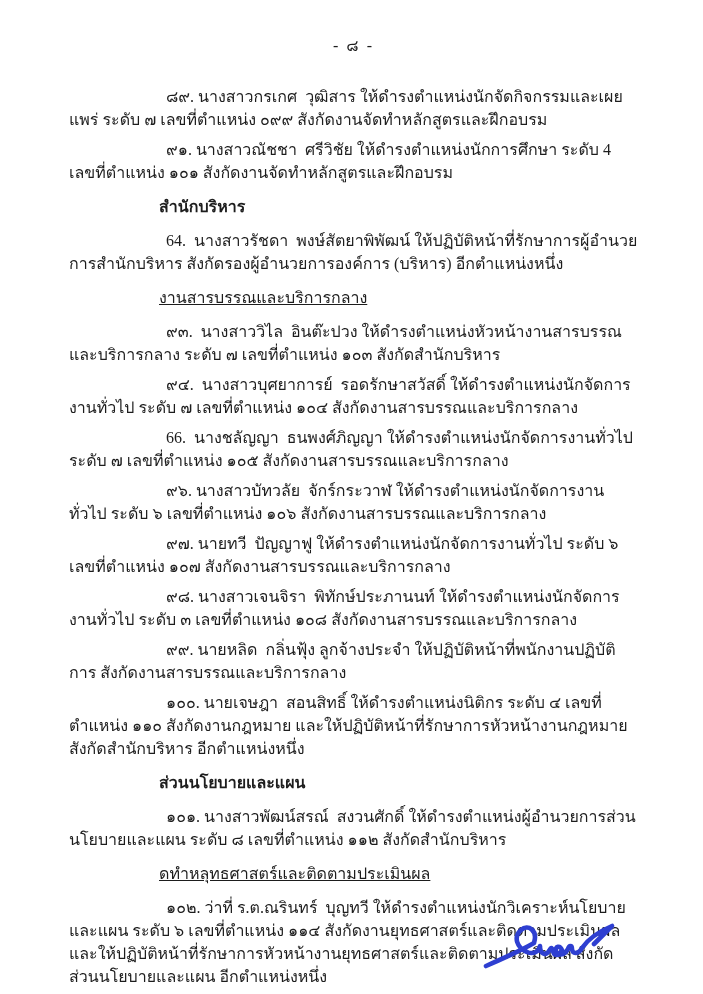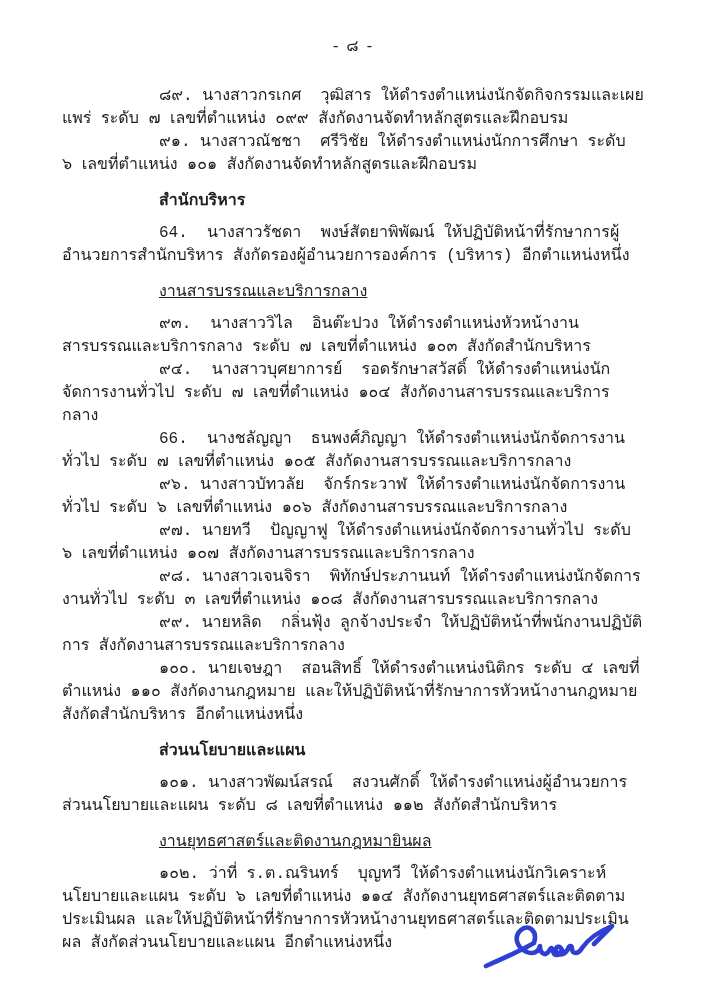--- a/index.html
+++ b/index.html
@@ -17,26 +17,25 @@
     line-height: 23px;
     padding: 34px 58px 0 62px;
     overflow: hidden;
   }
   .page-number {
     text-align: center;
     letter-spacing: 2px;
     margin: 0 0 28px 0;
   }
   .item {
-    margin: 0;
+    margin: 7px;
     text-indent: 97px;
     white-space: pre-wrap;
     overflow-wrap: anywhere;
     word-break: break-word;
-    font-family: Liberation Mono, monospace;
   }
   .section-heading {
     font-weight: bold;
     padding-left: 97px;
     margin: 11px 0 11px 0;
     font-size: 16px;
   }
   .subsection-heading {
     text-decoration: underline;
     padding-left: 97px;
@@ -52,21 +51,21 @@
   .signature svg { width: 100%; height: 100%; display: block; }
 </style>
 </head>
 <body>
 
 <div class="page">
 
   <div class="page-number">- ๘ -</div>
 
   <p class="item">๘๙. นางสาวกรเกศ  วุฒิสาร ให้ดำรงตำแหน่งนักจัดกิจกรรมและเผยแพร่ ระดับ ๗ เลขที่ตำแหน่ง ๐๙๙ สังกัดงานจัดทำหลักสูตรและฝึกอบรม</p>
-  <p class="item">๙๑. นางสาวณัชชา  ศรีวิชัย ให้ดำรงตำแหน่งนักการศึกษา ระดับ ๖ เลขที่ตำแหน่ง ๑๐๑ สังกัดงานจัดทำหลักสูตรและฝึกอบรม</p>
+  <p class="item">๙๑. นางสาวณัชชา  ศรีวิชัย ให้ดำรงตำแหน่งนักการศึกษา ระดับ 4 เลขที่ตำแหน่ง ๑๐๑ สังกัดงานจัดทำหลักสูตรและฝึกอบรม</p>
 
   <div class="section-heading">สำนักบริหาร</div>
 
   <p class="item">64.  นางสาวรัชดา  พงษ์สัตยาพิพัฒน์ ให้ปฏิบัติหน้าที่รักษาการผู้อำนวยการสำนักบริหาร สังกัดรองผู้อำนวยการองค์การ (บริหาร) อีกตำแหน่งหนึ่ง</p>
 
   <div class="subsection-heading">งานสารบรรณและบริการกลาง</div>
 
   <p class="item">๙๓.  นางสาววิไล  อินต๊ะปวง ให้ดำรงตำแหน่งหัวหน้างานสารบรรณและบริการกลาง ระดับ ๗ เลขที่ตำแหน่ง ๑๐๓ สังกัดสำนักบริหาร</p>
   <p class="item">๙๔.  นางสาวบุศยาการย์  รอดรักษาสวัสดิ์ ให้ดำรงตำแหน่งนักจัดการงานทั่วไป ระดับ ๗ เลขที่ตำแหน่ง ๑๐๔ สังกัดงานสารบรรณและบริการกลาง</p>
   <p class="item">66.  นางชลัญญา  ธนพงศ์ภิญญา ให้ดำรงตำแหน่งนักจัดการงานทั่วไป ระดับ ๗ เลขที่ตำแหน่ง ๑๐๕ สังกัดงานสารบรรณและบริการกลาง</p>
@@ -75,21 +74,21 @@
   <p class="item">๙๘. นางสาวเจนจิรา  พิทักษ์ประภานนท์ ให้ดำรงตำแหน่งนักจัดการงานทั่วไป ระดับ ๓ เลขที่ตำแหน่ง ๑๐๘ สังกัดงานสารบรรณและบริการกลาง</p>
   <p class="item">๙๙. นายหลิด  กลิ่นฟุ้ง ลูกจ้างประจำ ให้ปฏิบัติหน้าที่พนักงานปฏิบัติการ สังกัดงานสารบรรณและบริการกลาง</p>
 
 
   <p class="item">๑๐๐. นายเจษฎา  สอนสิทธิ์ ให้ดำรงตำแหน่งนิติกร ระดับ ๔ เลขที่ตำแหน่ง ๑๑๐ สังกัดงานกฎหมาย และให้ปฏิบัติหน้าที่รักษาการหัวหน้างานกฎหมาย สังกัดสำนักบริหาร อีกตำแหน่งหนึ่ง</p>
 
   <div class="section-heading">ส่วนนโยบายและแผน</div>
 
   <p class="item">๑๐๑. นางสาวพัฒน์สรณ์  สงวนศักดิ์ ให้ดำรงตำแหน่งผู้อำนวยการส่วนนโยบายและแผน ระดับ ๘ เลขที่ตำแหน่ง ๑๑๒ สังกัดสำนักบริหาร</p>
 
-  <div class="subsection-heading">งานยุทธศาสตร์และติดงานกฎหมายินผล</div>
+  <div class="subsection-heading">ดทำหลุทธศาสตร์และติดตามประเมินผล</div>
 
   <p class="item">๑๐๒. ว่าที่ ร.ต.ณรินทร์  บุญทวี ให้ดำรงตำแหน่งนักวิเคราะห์นโยบายและแผน ระดับ ๖ เลขที่ตำแหน่ง ๑๑๔ สังกัดงานยุทธศาสตร์และติดตามประเมินผล และให้ปฏิบัติหน้าที่รักษาการหัวหน้างานยุทธศาสตร์และติดตามประเมินผล สังกัดส่วนนโยบายและแผน อีกตำแหน่งหนึ่ง</p>
 
   <div class="signature">
     <svg viewBox="0 0 140 62" xmlns="http://www.w3.org/2000/svg">
       <path d="M4 50 C20 43 38 35 52 27 C56 14 46 8 39 14 C31 21 35 32 45 36 C52 39 57 35 58 30 C58 37 63 41 67 35 C69 31 70 31 71 35 C72 40 77 41 80 34 C78 29 73 30 74 35 C75 40 82 40 86 33 C87 29 90 29 90 33 C90 38 96 39 100 32 C106 23 116 16 130 10 C122 18 116 24 112 28" fill="none" stroke-width="4.6" stroke-linecap="round" stroke-linejoin="round" stroke="#2e3fd1"></path>
     </svg>
   </div>
 
 </div>

